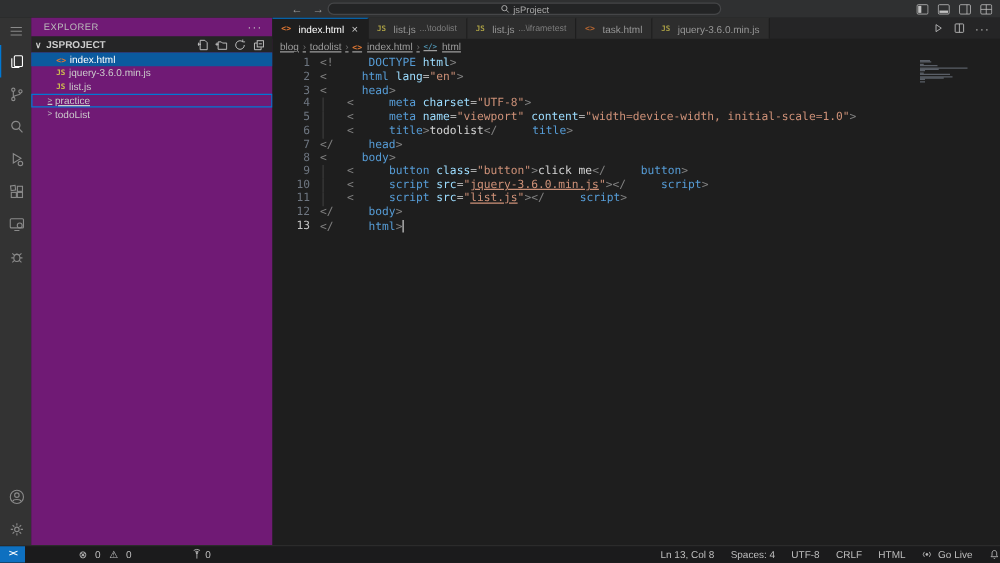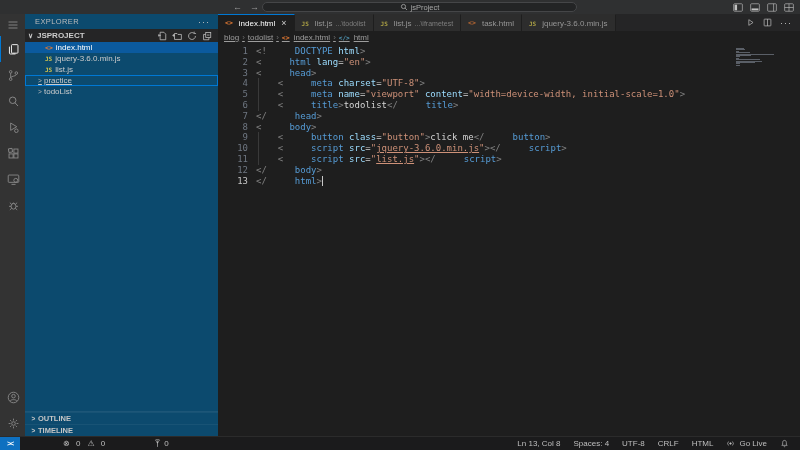--- a/index.html
+++ b/index.html
@@ -25,21 +25,21 @@
   
   .activitybar { width:25px; background:#333333; display:flex; flex-direction:column;
     align-items:stretch; color:#8a8a8a; }
   .ab-item { height:26px; display:flex; align-items:center; justify-content:center;
     border-left:1px solid transparent; }
   .ab-item.menu { height:22px; }
   .ab-item.active { color:#ffffff; border-left:1px solid #0078d4; }
   .ab-spacer { flex:1; }
 
   
-  .sidebar { width:193px; background:#0c4a6e; display:flex; flex-direction:column;
+  .sidebar { width:193px; background:#701a75; display:flex; flex-direction:column;
     color:#cccccc; min-height:0; }
   .sb-header { height:15px; display:flex; align-items:center; padding:0 8px 0 10px;
     font-size:7.5px; letter-spacing:.4px; color:#bbbbbb; }
   .sb-header .more { margin-left:auto; color:#c5c5c5; font-size:9px; letter-spacing:1px; }
   .project-row { height:13px; display:flex; align-items:center; padding:0 6px 0 3px;
     font-size:8px; font-weight:bold; color:#cccccc; background:#252526; }
   .project-row .twisty { width:9px; font-size:7px; color:#cccccc; }
   .proj-actions { margin-left:auto; display:flex; gap:5px; color:#c5c5c5; }
   .tree { flex:1; min-height:0; }
   .tree-row { height:11px; display:flex; align-items:center; font-size:8px;
@@ -102,21 +102,21 @@
   
   .statusbar { height:14px; background:#1b1b1c; border-top:1px solid #2b2b2b;
     display:flex; align-items:center; color:#bfbfbf; font-size:8px; flex:0 0 14px; }
   .remote-btn { width:20px; height:14px; background:#0e70c0; color:#ffffff;
     display:flex; align-items:center; justify-content:center; font-size:7px;
     font-weight:bold; letter-spacing:-1px; font-style:italic; }
   .sb-group { display:flex; align-items:center; gap:2px; }
   .problems { margin-left:43px; display:flex; gap:7px; }
   .ports { margin-left:48px; display:flex; align-items:center; gap:2px; }
   .sb-right { margin-left:auto; display:flex; align-items:center; gap:13px;
-    padding-right:11px; }
+    padding-right:0; }
   .sb-right .sb-group svg { margin-right:2px; }
   .sym-ico { font-size:8px; }
 </style>
 </head>
 <body>
 
 <div class="app">
 
   <div class="titlebar">
     <div class="nav-arrows">
@@ -281,30 +281,20 @@
           <span class="fi js">JS</span>
           <span>list.js</span>
         </div>
         <div class="tree-row pad-folder focused">
           <span class="twisty">&gt;</span>
           <span>practice</span>
         </div>
         <div class="tree-row pad-folder">
           <span class="twisty">&gt;</span>
           <span>todoList</span>
-        </div>
-      </div>
-      <div class="sb-bottom">
-        <div class="panel-row">
-          <span class="twisty">&gt;</span>
-          <span>OUTLINE</span>
-        </div>
-        <div class="panel-row">
-          <span class="twisty">&gt;</span>
-          <span>TIMELINE</span>
         </div>
       </div>
     </div>
 
     <div class="editor-col">
 
       <div class="tabbar">
         <div class="tab active">
           <span class="fi html">&lt;&gt;</span>
           <span>index.html</span>

